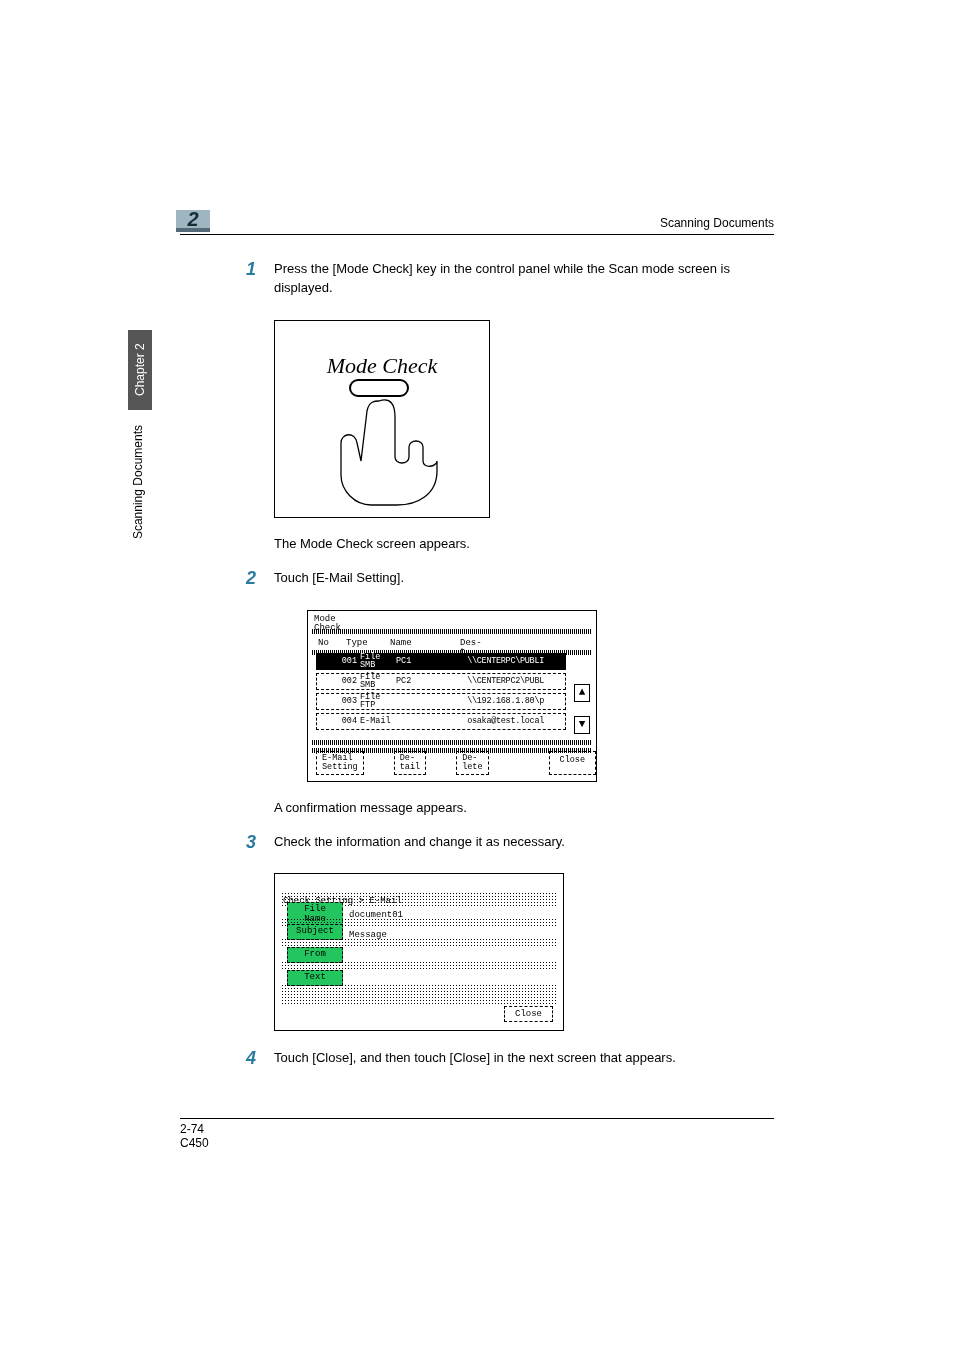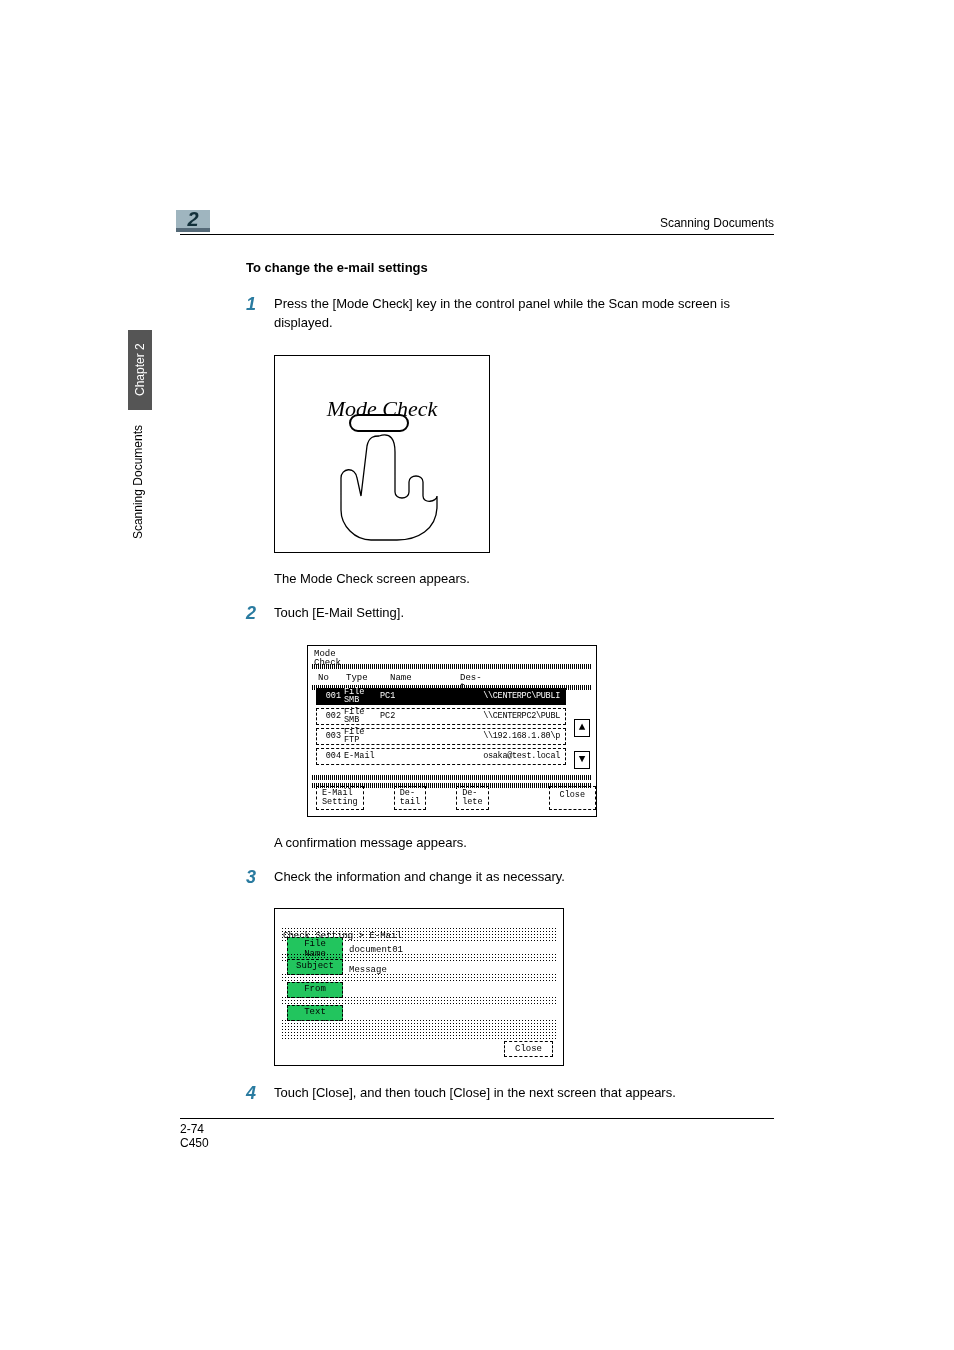--- a/index.html
+++ b/index.html
@@ -103,21 +103,21 @@
     .step-body { flex: 1; line-height: 1.45; }
     .step-body p { margin-bottom: 10px; }
     .figure { margin: 4px 0 18px 28px; }
     .fig-key {
       width: 216px; height: 198px;
       border: 1px solid #000;
       background: #fff;
       position: relative;
     }
     .fig-key .label {
-      position: absolute; top: 40px; left: 0; right: 0;
+      position: absolute; top: 32px; left: 0; right: 0;
       text-align: center; font-style: italic; font-size: 22px;
       font-family: "Times New Roman", serif;
     }
     .fig-key .keycap {
       position: absolute; top: 58px; left: 74px;
       width: 60px; height: 18px;
       border: 2px solid #000; border-radius: 9px;
     }
     .fig-key .finger {
       position: absolute; top: 66px; left: 44px;
@@ -142,21 +142,21 @@
       display: flex; font-size: 9px;
     }
     .fig-mode .headrow span:nth-child(1){ width:28px; }
     .fig-mode .headrow span:nth-child(2){ width:44px; }
     .fig-mode .headrow span:nth-child(3){ width:70px; }
     .fig-mode .headrow span:nth-child(4){ flex:1; }
     .fig-mode .rows { position: absolute; top: 42px; left: 8px; right: 30px; }
     .fig-mode .row {
       height: 17px; margin-bottom: 3px;
       border: 1px dashed #000; display: flex; align-items: center;
-      font-size: 8.5px; padding: 0 3px;
+      font-size: 8.5px; padding: 0 19px;
     }
     .fig-mode .row.sel { background: #000; color: #fff; }
     .fig-mode .row .c1{ width:24px; text-align:right; padding-right:3px; }
     .fig-mode .row .c2{ width:36px; }
     .fig-mode .row .c3{ width:54px; }
     .fig-mode .row .c4{ flex:1; text-align:right; padding-right:2px; letter-spacing:-0.3px; }
     .fig-mode .arrow {
       position: absolute; right: 6px; width: 16px; height: 18px;
       border: 1px solid #000; display:flex; align-items:center; justify-content:center;
       font-size: 11px;
@@ -210,21 +210,20 @@
   <div class="section-label">Scanning Documents</div>
 </div>
 
 <div class="header">
   <div class="running-head">Scanning Documents</div>
   <div class="rule"></div>
   <div class="chapter-badge">2</div>
 </div>
 
 <div class="content">
-  <div class="section-heading">To change the e-mail settings</div>
 
   <div class="step">
     <div class="step-num">1</div>
     <div class="step-body">
       <p>Press the [Mode Check] key in the control panel while the Scan mode screen is displayed.</p>
     </div>
   </div>
 
   <div class="figure">
     <div class="fig-key">

